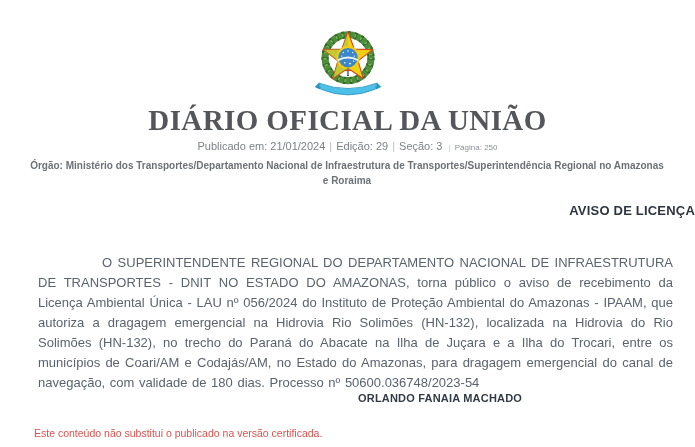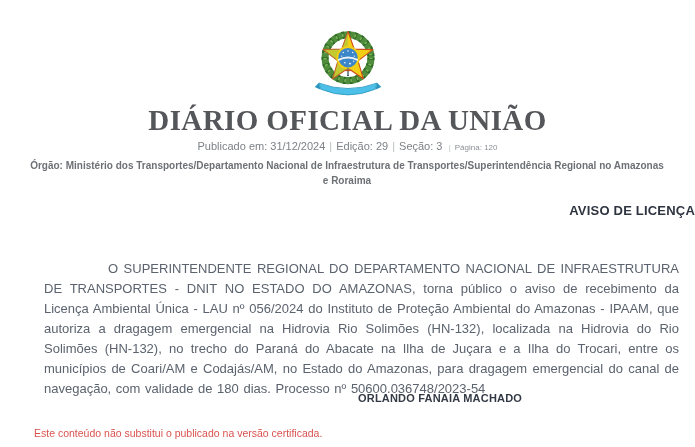--- a/index.html
+++ b/index.html
@@ -65,21 +65,21 @@
     font-size: 13px;
     font-weight: 700;
     letter-spacing: 0.2px;
     color: #2f3540;
   }
   .body-text {
     position: absolute;
     top: 245px;
     left: 30px;
     width: 635px;
-    margin: 14px;
+    margin: 8px;
     font-size: 13px;
     line-height: 20px;
     color: #5b636e;
     text-align: justify;
     text-indent: 64px;
     word-spacing: 1px;
   }
   .signature {
     position: absolute;
     top: 392px;
@@ -131,21 +131,21 @@
 
       <path d="M13 72 Q 50 86 87 72 L 84 80 Q 50 94 16 80 Z" fill="#4cc0e8" stroke="#2794bd" stroke-width="1"></path>
       <path d="M13 72 L 8 77 L 15.5 80.5 Z" fill="#2794bd"></path>
       <path d="M87 72 L 92 77 L 84.5 80.5 Z" fill="#2794bd"></path>
     </svg>
   </div>
 
   <h1 class="title">DIÁRIO OFICIAL DA UNIÃO</h1>
 
   <div class="publine">
-    <span>Publicado em: 31/12/2024</span><span class="sep">|</span><span>Edição: 29</span><span class="sep">|</span><span>Seção: 3</span><span class="small"> <span class="sep">|</span><span>Página: 120</span></span>
+    <span>Publicado em: 21/01/2024</span><span class="sep">|</span><span>Edição: 29</span><span class="sep">|</span><span>Seção: 3</span><span class="small"> <span class="sep">|</span><span>Página: 250</span></span>
   </div>
 
   <div class="organ">Órgão: Ministério dos Transportes/Departamento Nacional de Infraestrutura de Transportes/Superintendência Regional no Amazonas e Roraima</div>
 
   <h2 class="heading">AVISO DE LICENÇA</h2>
 
   <p class="body-text">O SUPERINTENDENTE REGIONAL DO DEPARTAMENTO NACIONAL DE INFRAESTRUTURA DE TRANSPORTES - DNIT NO ESTADO DO AMAZONAS, torna público o aviso de recebimento da Licença Ambiental Única - LAU nº 056/2024 do Instituto de Proteção Ambiental do Amazonas - IPAAM, que autoriza a dragagem emergencial na Hidrovia Rio Solimões (HN-132), localizada na Hidrovia do Rio Solimões (HN-132), no trecho do Paraná do Abacate na Ilha de Juçara e a Ilha do Trocari, entre os municípios de Coari/AM e Codajás/AM, no Estado do Amazonas, para dragagem emergencial do canal de navegação, com validade de 180 dias. Processo nº 50600.036748/2023-54</p>
 
   <div class="signature">ORLANDO FANAIA MACHADO</div>
 

